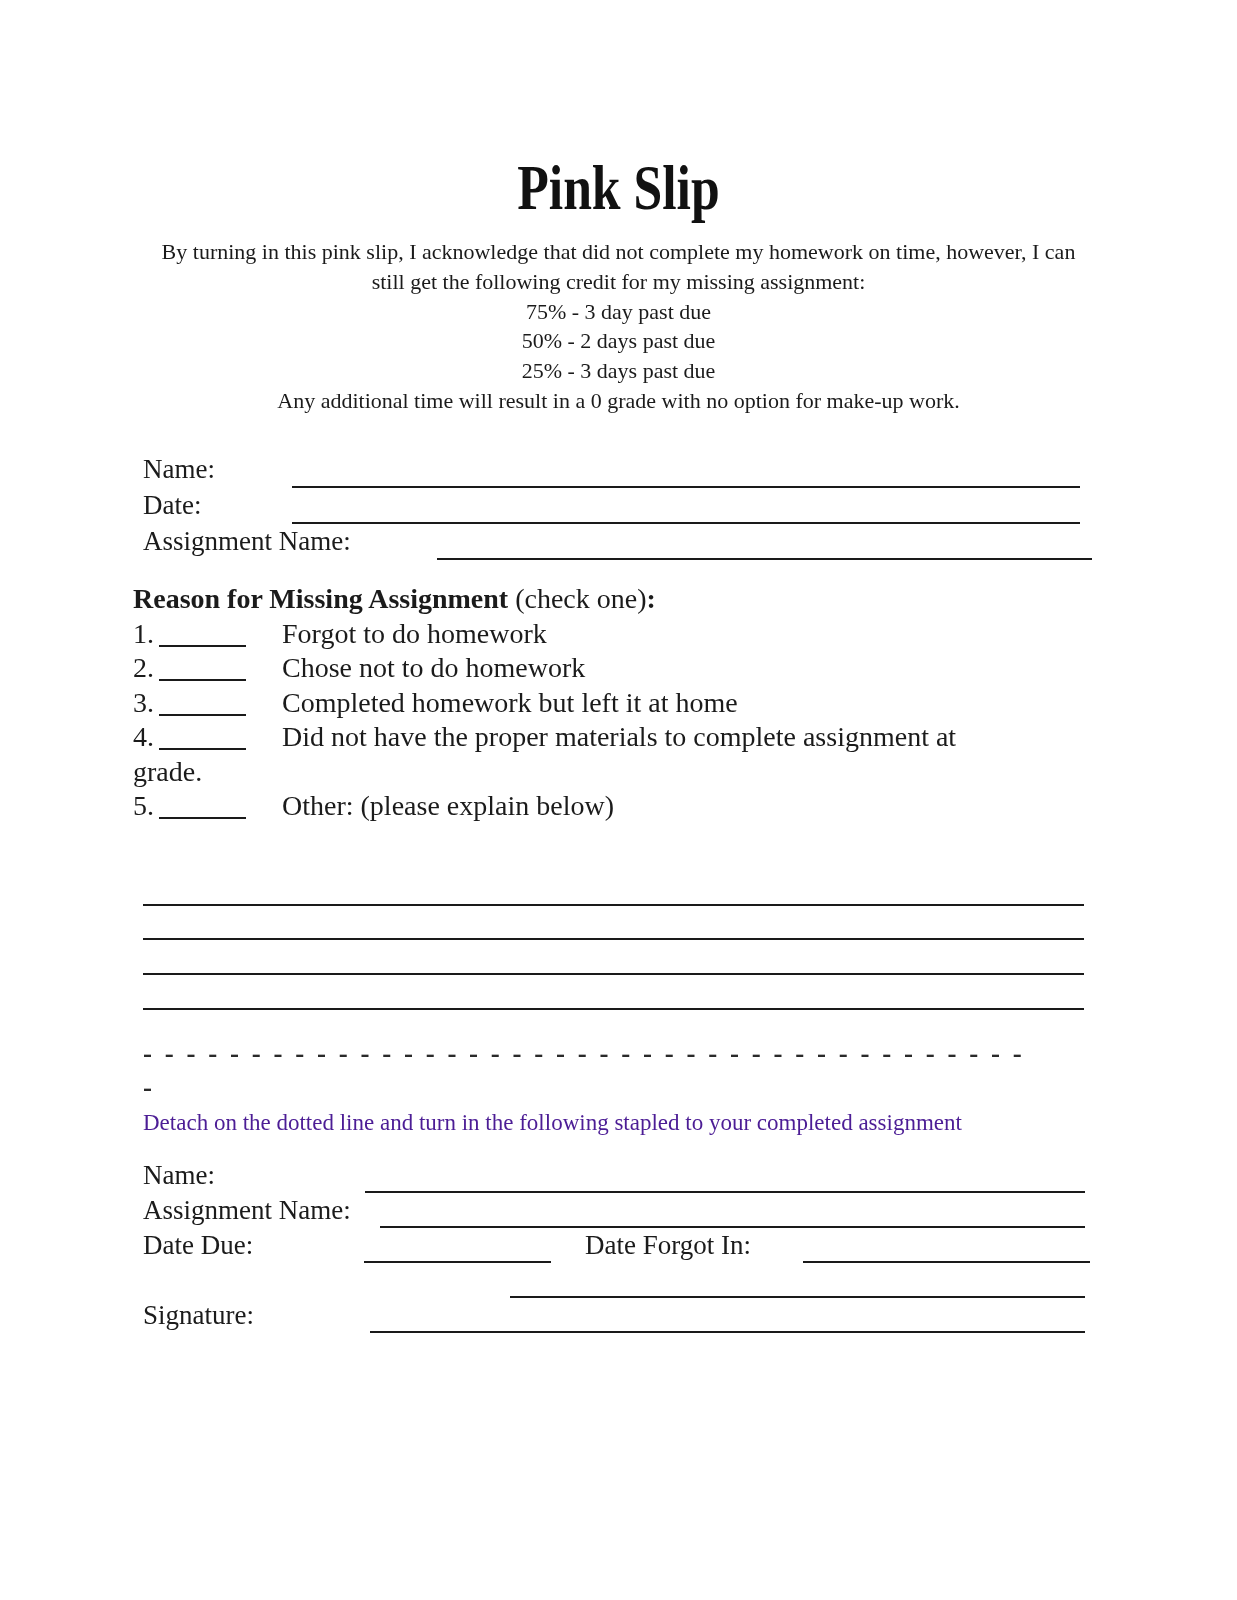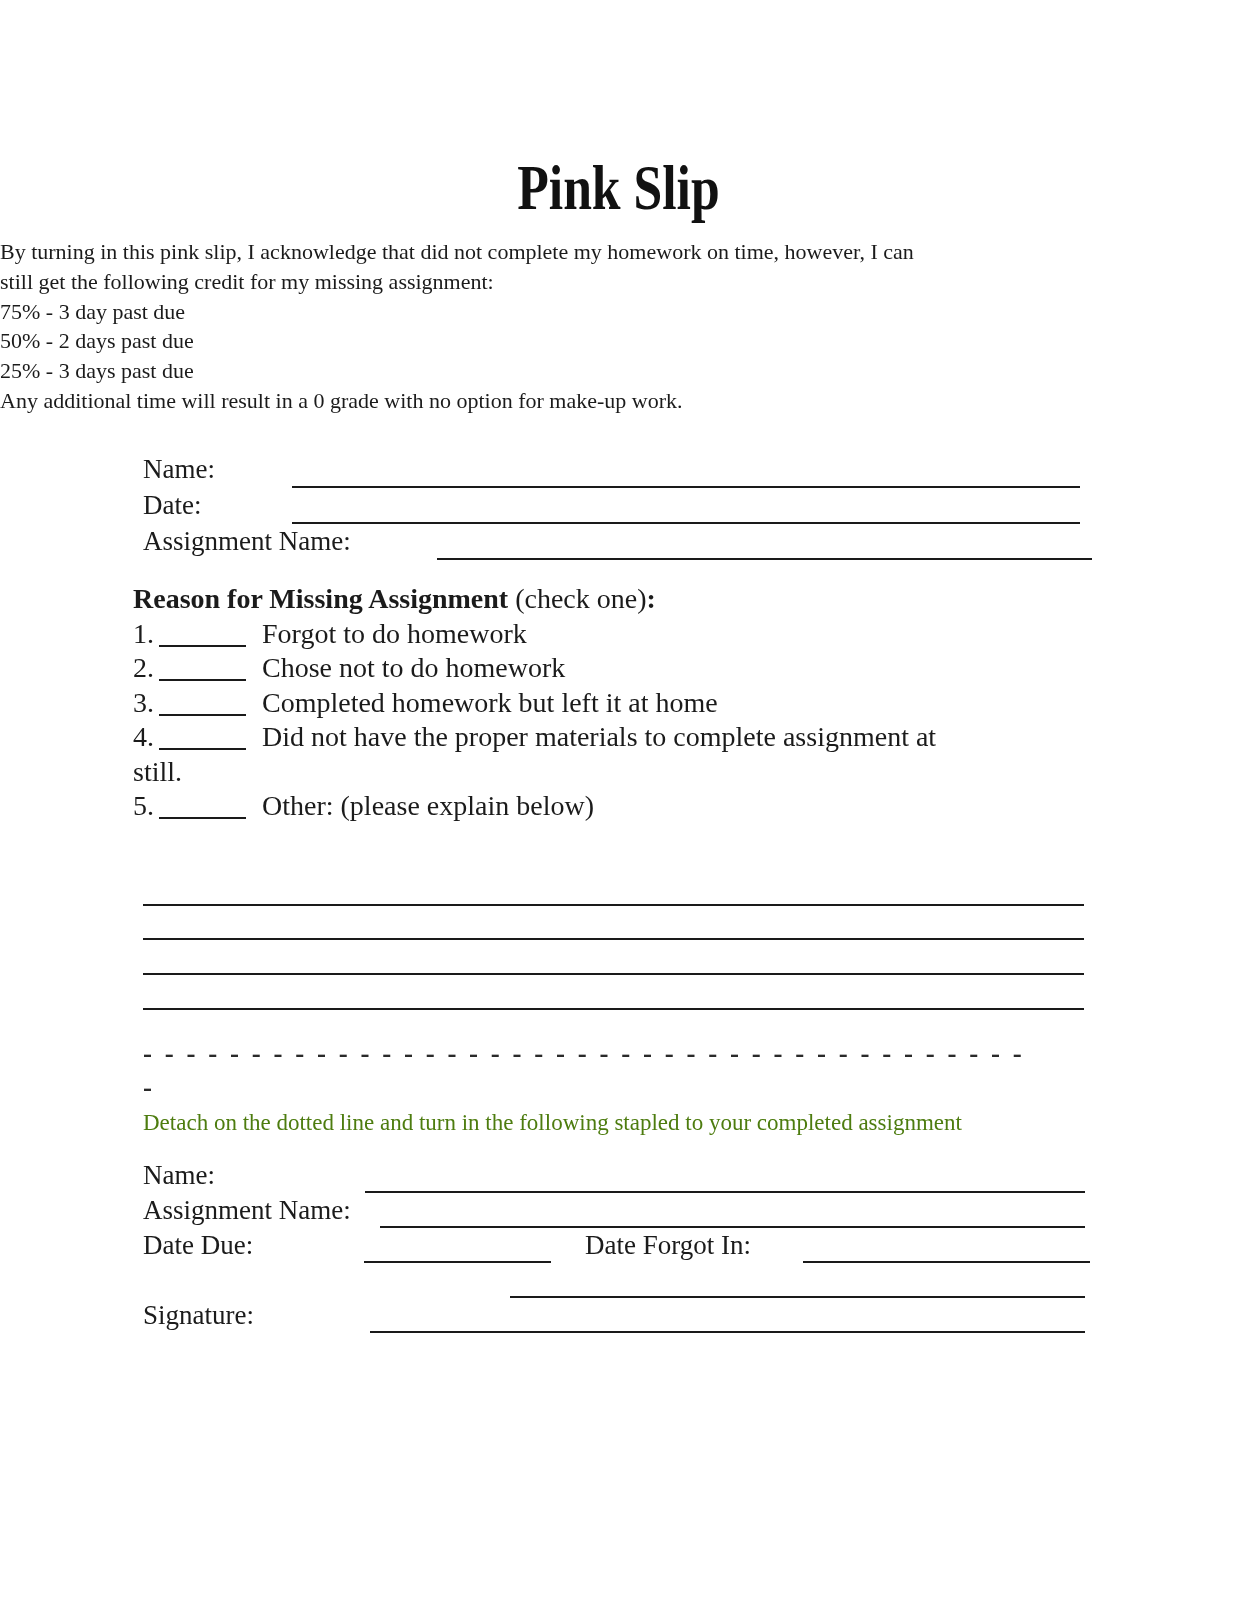--- a/index.html
+++ b/index.html
@@ -20,57 +20,57 @@
   }
   .title-text{
     display:inline-block;
     font-size:63px; font-weight:700; color:#111;
     transform:scaleX(0.82); transform-origin:center;
     letter-spacing:0px;
   }
   
   .intro{
     position:absolute; top:237px; left:0; width:100%;
-    text-align:left; font-size:22px; line-height:29.8px; color:#1b1b1b;
+    text-align:center; font-size:22px; line-height:29.8px; color:#1b1b1b;
   }
   
   .top-fields{ position:absolute; top:452px; left:143px; width:952px; }
   .field-row{ position:relative; height:36px; font-size:27px; }
   .field-row .flabel{ position:absolute; left:0; top:2px; }
   .fline{ position:absolute; bottom:0; border-bottom:2px solid #1a1a1a; }
   .fline.l-name{ left:149px; right:15px; }
   .fline.l-assign{ left:294px; right:3px; }
   
   .reason{ position:absolute; top:582px; left:133px; width:952px;
     font-size:28px; line-height:34.5px; }
   .reason-heading .hb{ font-weight:700; }
   .reason-heading .hc{ font-weight:700; }
   .r-item{ }
   .r-num{ display:inline-block; width:26px; }
   .r-blank{
     display:inline-block; width:87px; height:16px;
     border-bottom:2px solid #1a1a1a;
     position:relative; top:4px;
   }
-  .r-text{ margin-left:16px; }
+  .r-text{ margin-left:36px; }
   .r-overflow{ }
   
   .exp-lines{ position:absolute; top:871px; left:143px; width:941px; }
   .exp-line{ height:32.7px; border-bottom:2px solid #1a1a1a; }
   
   .dash-row{
     position:absolute; left:143px; width:960px;
     font-size:27px; font-weight:700; color:#2a2a2a;
     word-spacing:6px; white-space:nowrap;
   }
   .dash-row.first{ top:1038px; }
   .dash-row.wrapped{ top:1072px; }
   .detach-note{
     position:absolute; top:1110px; left:143px; width:952px;
-    font-size:23px; color:#4d7c0f;
+    font-size:23px; color:#4c1d95;
   }
   
   .bottom-fields{ position:absolute; top:1158px; left:143px; width:952px; }
   .b-row{ position:relative; height:35px; font-size:27px; }
   .b-row .blabel{ position:absolute; left:0; top:2px; }
   .b-row .blabel2{ position:absolute; left:442px; top:2px; }
   .bline{ position:absolute; bottom:0; border-bottom:2px solid #1a1a1a; }
   .bline.b-name{ left:222px; right:10px; }
   .bline.b-an{ left:237px; right:10px; }
   .bline.b-dd1{ left:221px; width:187px; }
@@ -120,21 +120,21 @@
     </div>
     <div class="r-item">
       <span class="r-num">2.</span><span class="r-blank"></span><span class="r-text">Chose not to do homework</span>
     </div>
     <div class="r-item">
       <span class="r-num">3.</span><span class="r-blank"></span><span class="r-text">Completed homework but left it at home</span>
     </div>
     <div class="r-item">
       <span class="r-num">4.</span><span class="r-blank"></span><span class="r-text">Did not have the proper materials to complete assignment at</span>
     </div>
-    <div class="r-overflow">still.</div>
+    <div class="r-overflow">grade.</div>
     <div class="r-item">
       <span class="r-num">5.</span><span class="r-blank"></span><span class="r-text">Other: (please explain below)</span>
     </div>
   </div>
 
   <div class="exp-lines">
     <div class="exp-line"></div>
     <div class="exp-line"></div>
     <div class="exp-line"></div>
     <div class="exp-line"></div>

